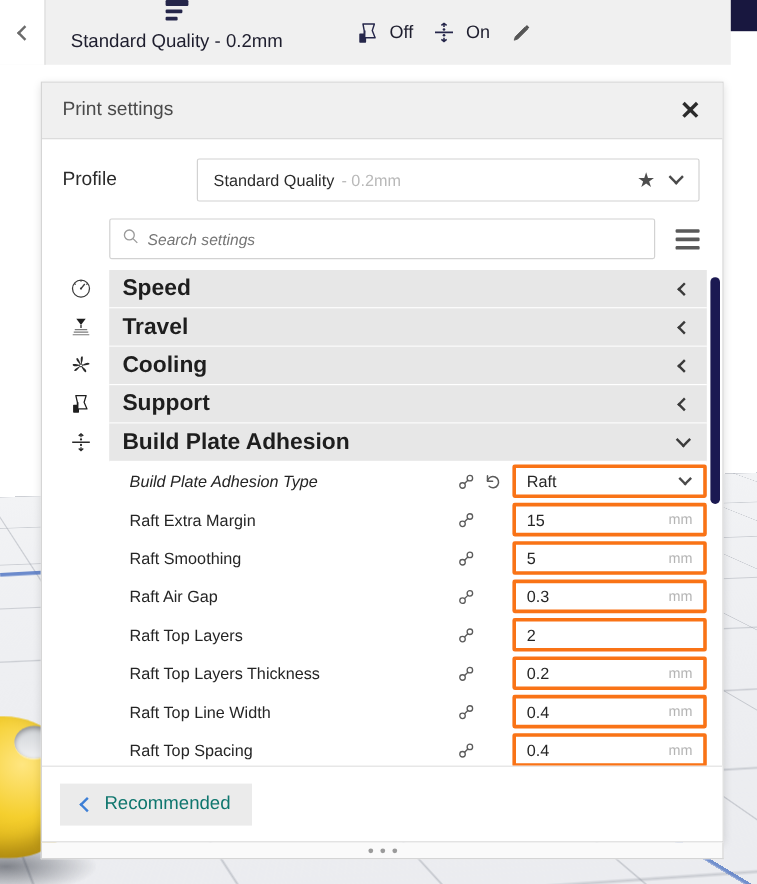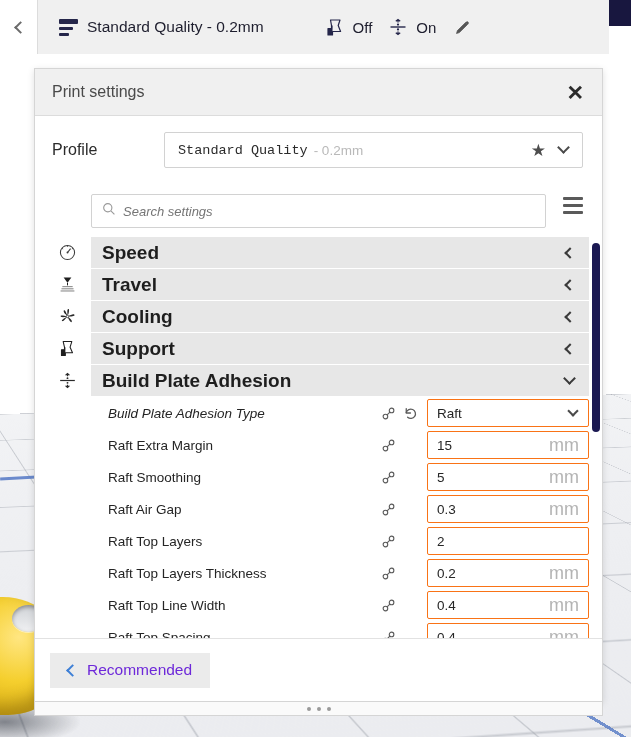--- a/index.html
+++ b/index.html
@@ -106,21 +106,21 @@
   .tb-sep {
     width: 1px; height: 54px;
     background: #dcdcdc;
   }
   .tb-item {
     display: flex; align-items: center; gap: 9px;
     height: 54px;
     cursor: pointer;
     white-space: nowrap;
   }
-  .tb-item.profile { padding-left: 21px; }
+  .tb-item.profile { padding-left: 21px; flex-direction: column; }
   .tb-label {
     font-size: 15.5px;
     color: #1e1e2e;
   }
   .tb-label.small { font-size: 15px; }
   #topbar .spacer-a { width: 44px; }
   #topbar .spacer-b { width: 18px; }
   #topbar .spacer-c { width: 17px; }
   #topbar .spacer-d { width: 18px; }
 
@@ -201,21 +201,21 @@
     flex: 1;
     height: 36px;
     border: 1px solid #d2d2d2;
     background: #fff;
     border-radius: 2px;
     display: flex; align-items: center;
     padding: 0 11px 0 13px;
     cursor: pointer;
     gap: 6px;
   }
-  .prof-name { font-size: 13.5px; color: #2b2b2b; font-family: Liberation Mono, monospace; }
+  .prof-name { font-size: 13.5px; color: #2b2b2b; }
   .prof-sub  { font-size: 13.5px; color: #b9b9b9; }
   .prof-spacer { flex: 1; }
   .star { color: #4d4d4d; font-size: 17px; line-height: 1; }
   .chev-down {
     width: 9px; height: 9px;
     border-right: 2px solid #4a4a4a;
     border-bottom: 2px solid #4a4a4a;
     transform: rotate(45deg);
     margin: -5px 3px 0 7px;
   }
@@ -229,21 +229,20 @@
   }
   #search-box {
     flex: 1;
     height: 34px;
     border: 1px solid #d2d2d2;
     background: #fff;
     border-radius: 2px;
     display: flex; align-items: center;
     padding: 0 10px;
     gap: 7px;
-    margin-top: 12px;
   }
   #search-input {
     border: none; outline: none;
     font-size: 13px;
     font-style: italic;
     color: #9a9a9a;
     font-family: "Liberation Sans", sans-serif;
     flex: 1;
     background: transparent;
   }
@@ -311,37 +310,37 @@
   .set-label.italic { font-style: italic; }
   .icon-slot {
     width: 22px; height: 22px;
     display: flex; align-items: center; justify-content: center;
     cursor: pointer;
     flex: none;
   }
   .val-box {
     width: 162px;
     height: 28px;
-    border: 1px solid #f97316;
+    border: 3px solid #f97316;
     background: #fff;
     border-radius: 2px;
     display: flex; align-items: center;
     padding: 0 9px 0 9px;
     margin-left: 6px;
     flex: none;
     cursor: text;
   }
   .val-box.select { cursor: pointer; }
   .val-text {
     font-size: 13.5px;
     color: #262626;
     flex: 1;
   }
   .val-unit {
-    font-size: 18px;
+    font-size: 12px;
     color: #b4b4b4;
   }
   .val-chev {
     width: 8px; height: 8px;
     border-right: 2px solid #4a4a4a;
     border-bottom: 2px solid #4a4a4a;
     transform: rotate(45deg);
     margin: -4px 2px 0 0;
   }
 
@@ -380,21 +379,21 @@
   }
   .chev-blue {
     width: 9px; height: 9px;
     border-left: 2px solid #3d7fd6;
     border-bottom: 2px solid #3d7fd6;
     transform: rotate(45deg);
     margin-left: 3px;
   }
   #recommended-label {
     font-size: 15.5px;
-    color: #6d28d9;
+    color: #0f766e;
   }
 
   #panel-grip {
     position: absolute;
     left: 34px; top: 702px;
     width: 569px; height: 14px;
     background: #fafafa;
     border: 1px solid #d5d5d5;
     border-top: none;
     z-index: 10;

